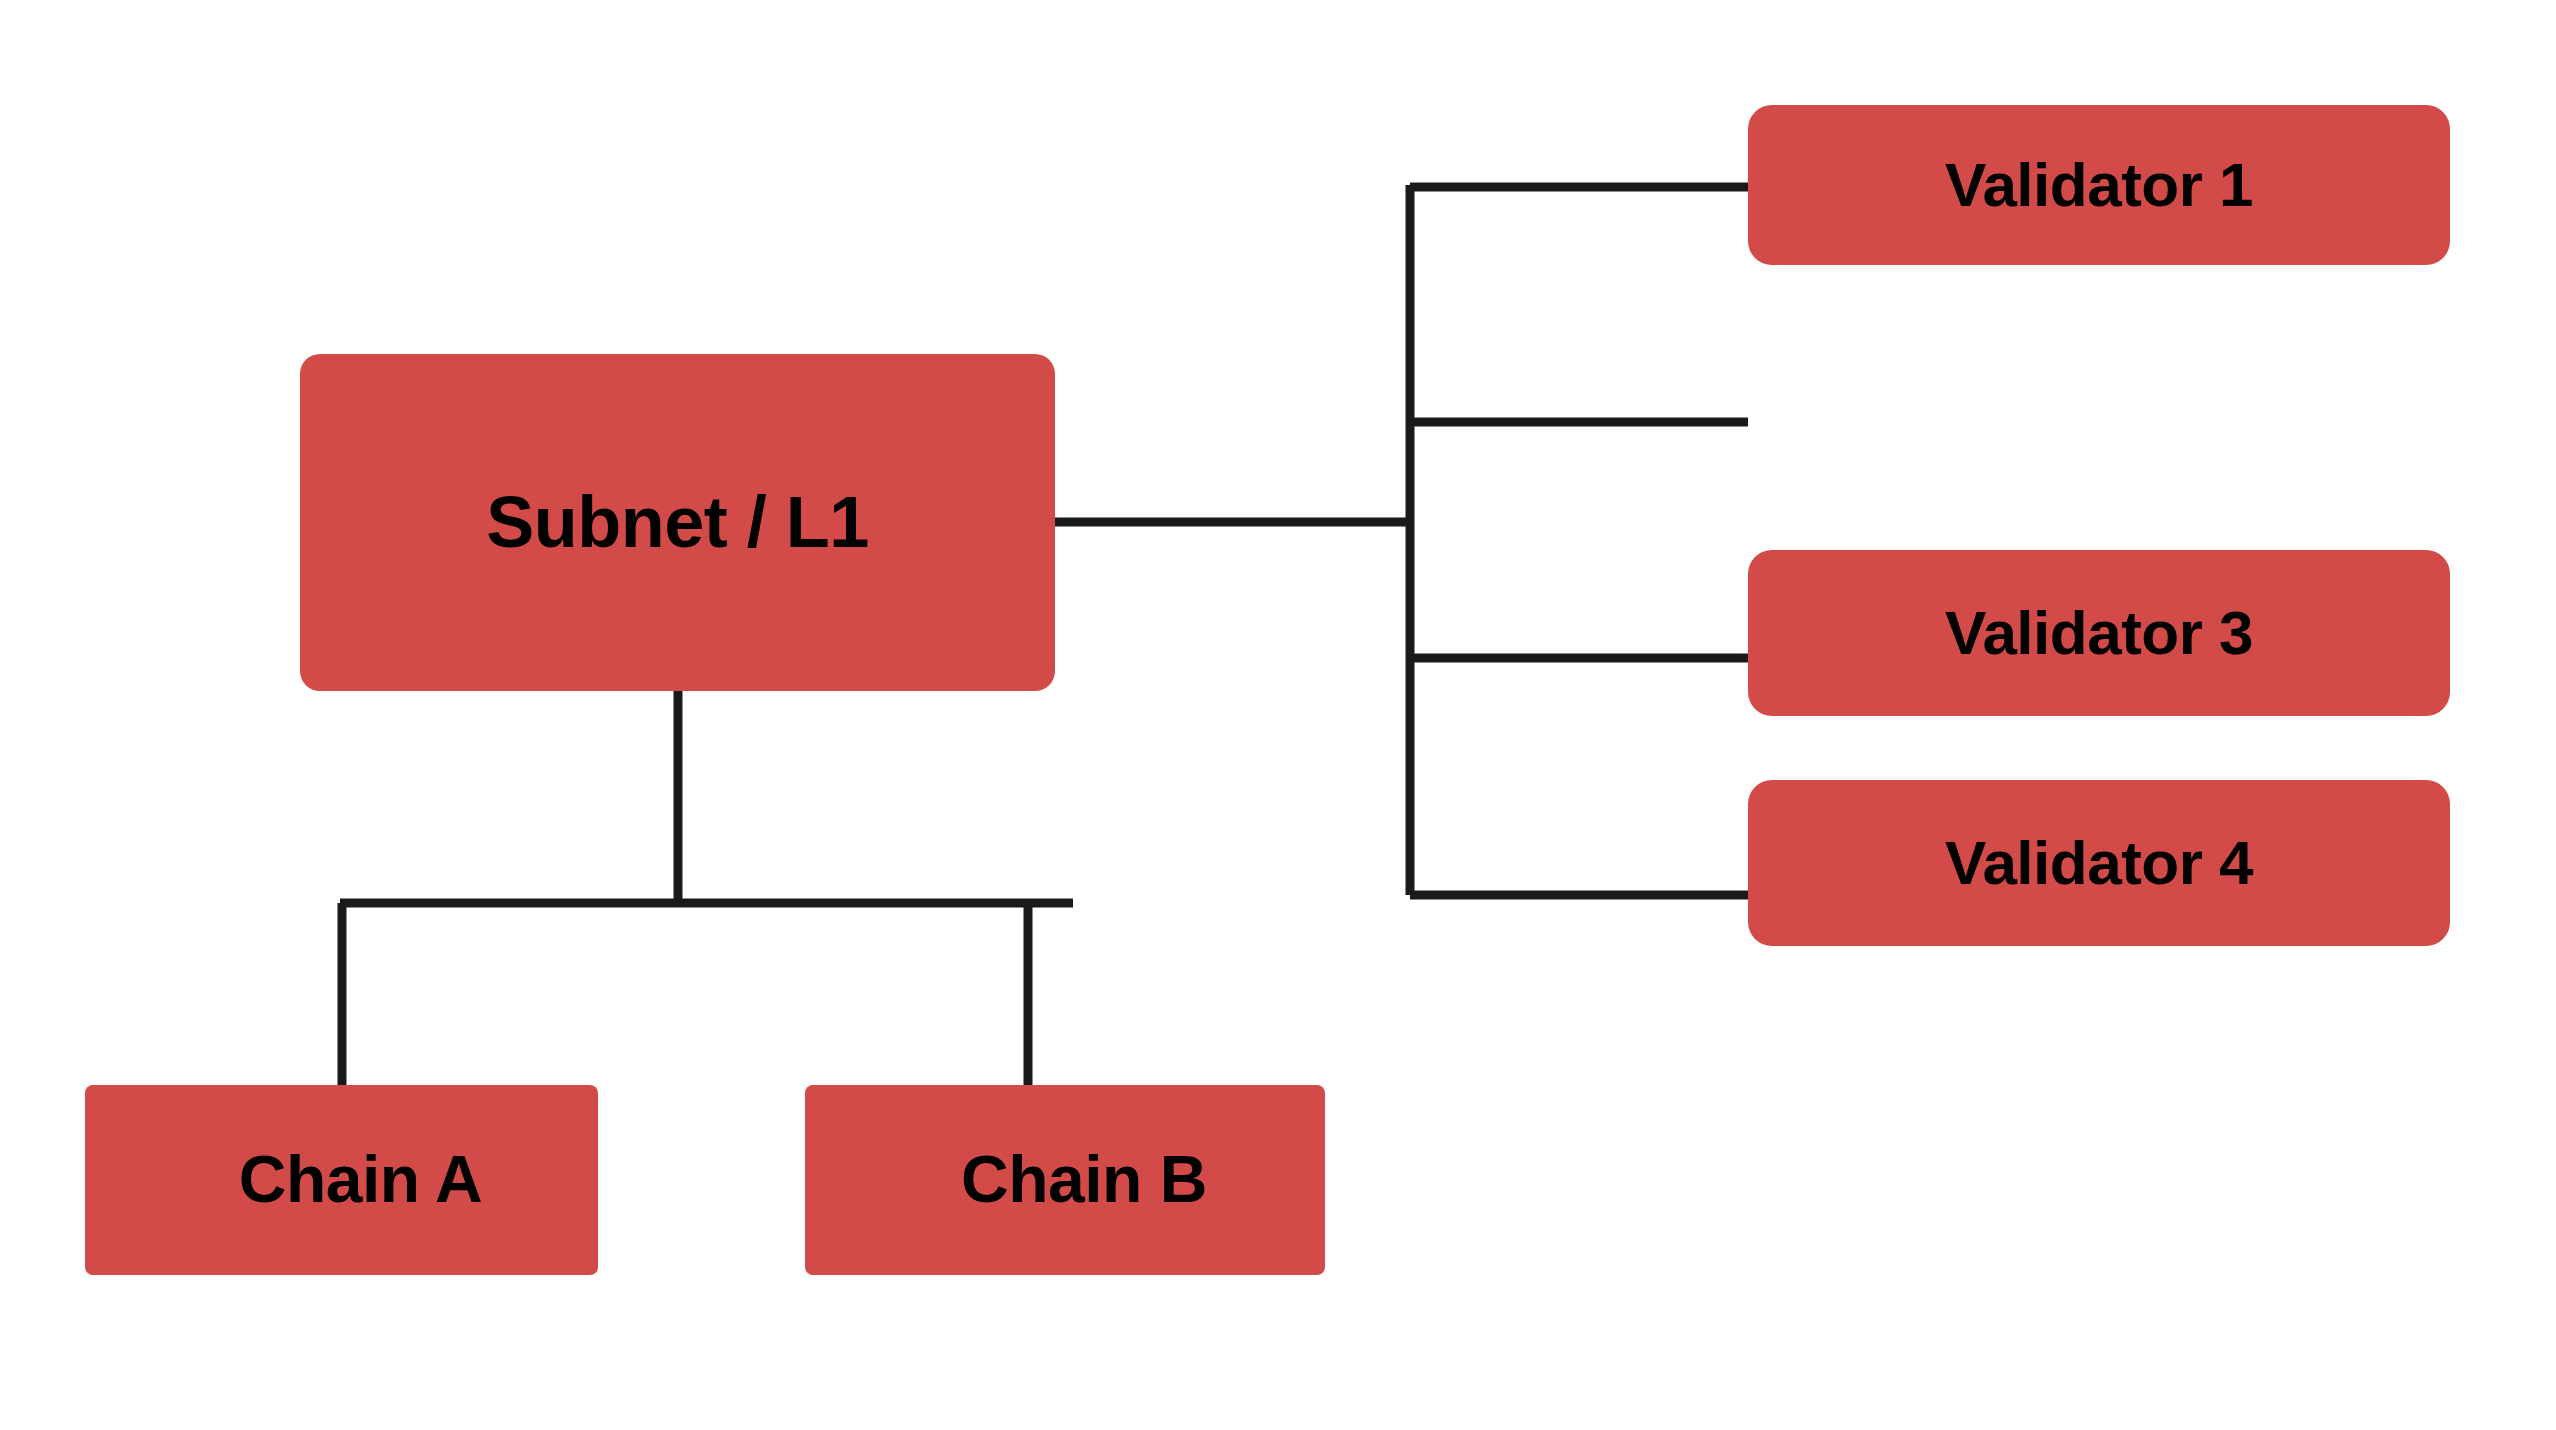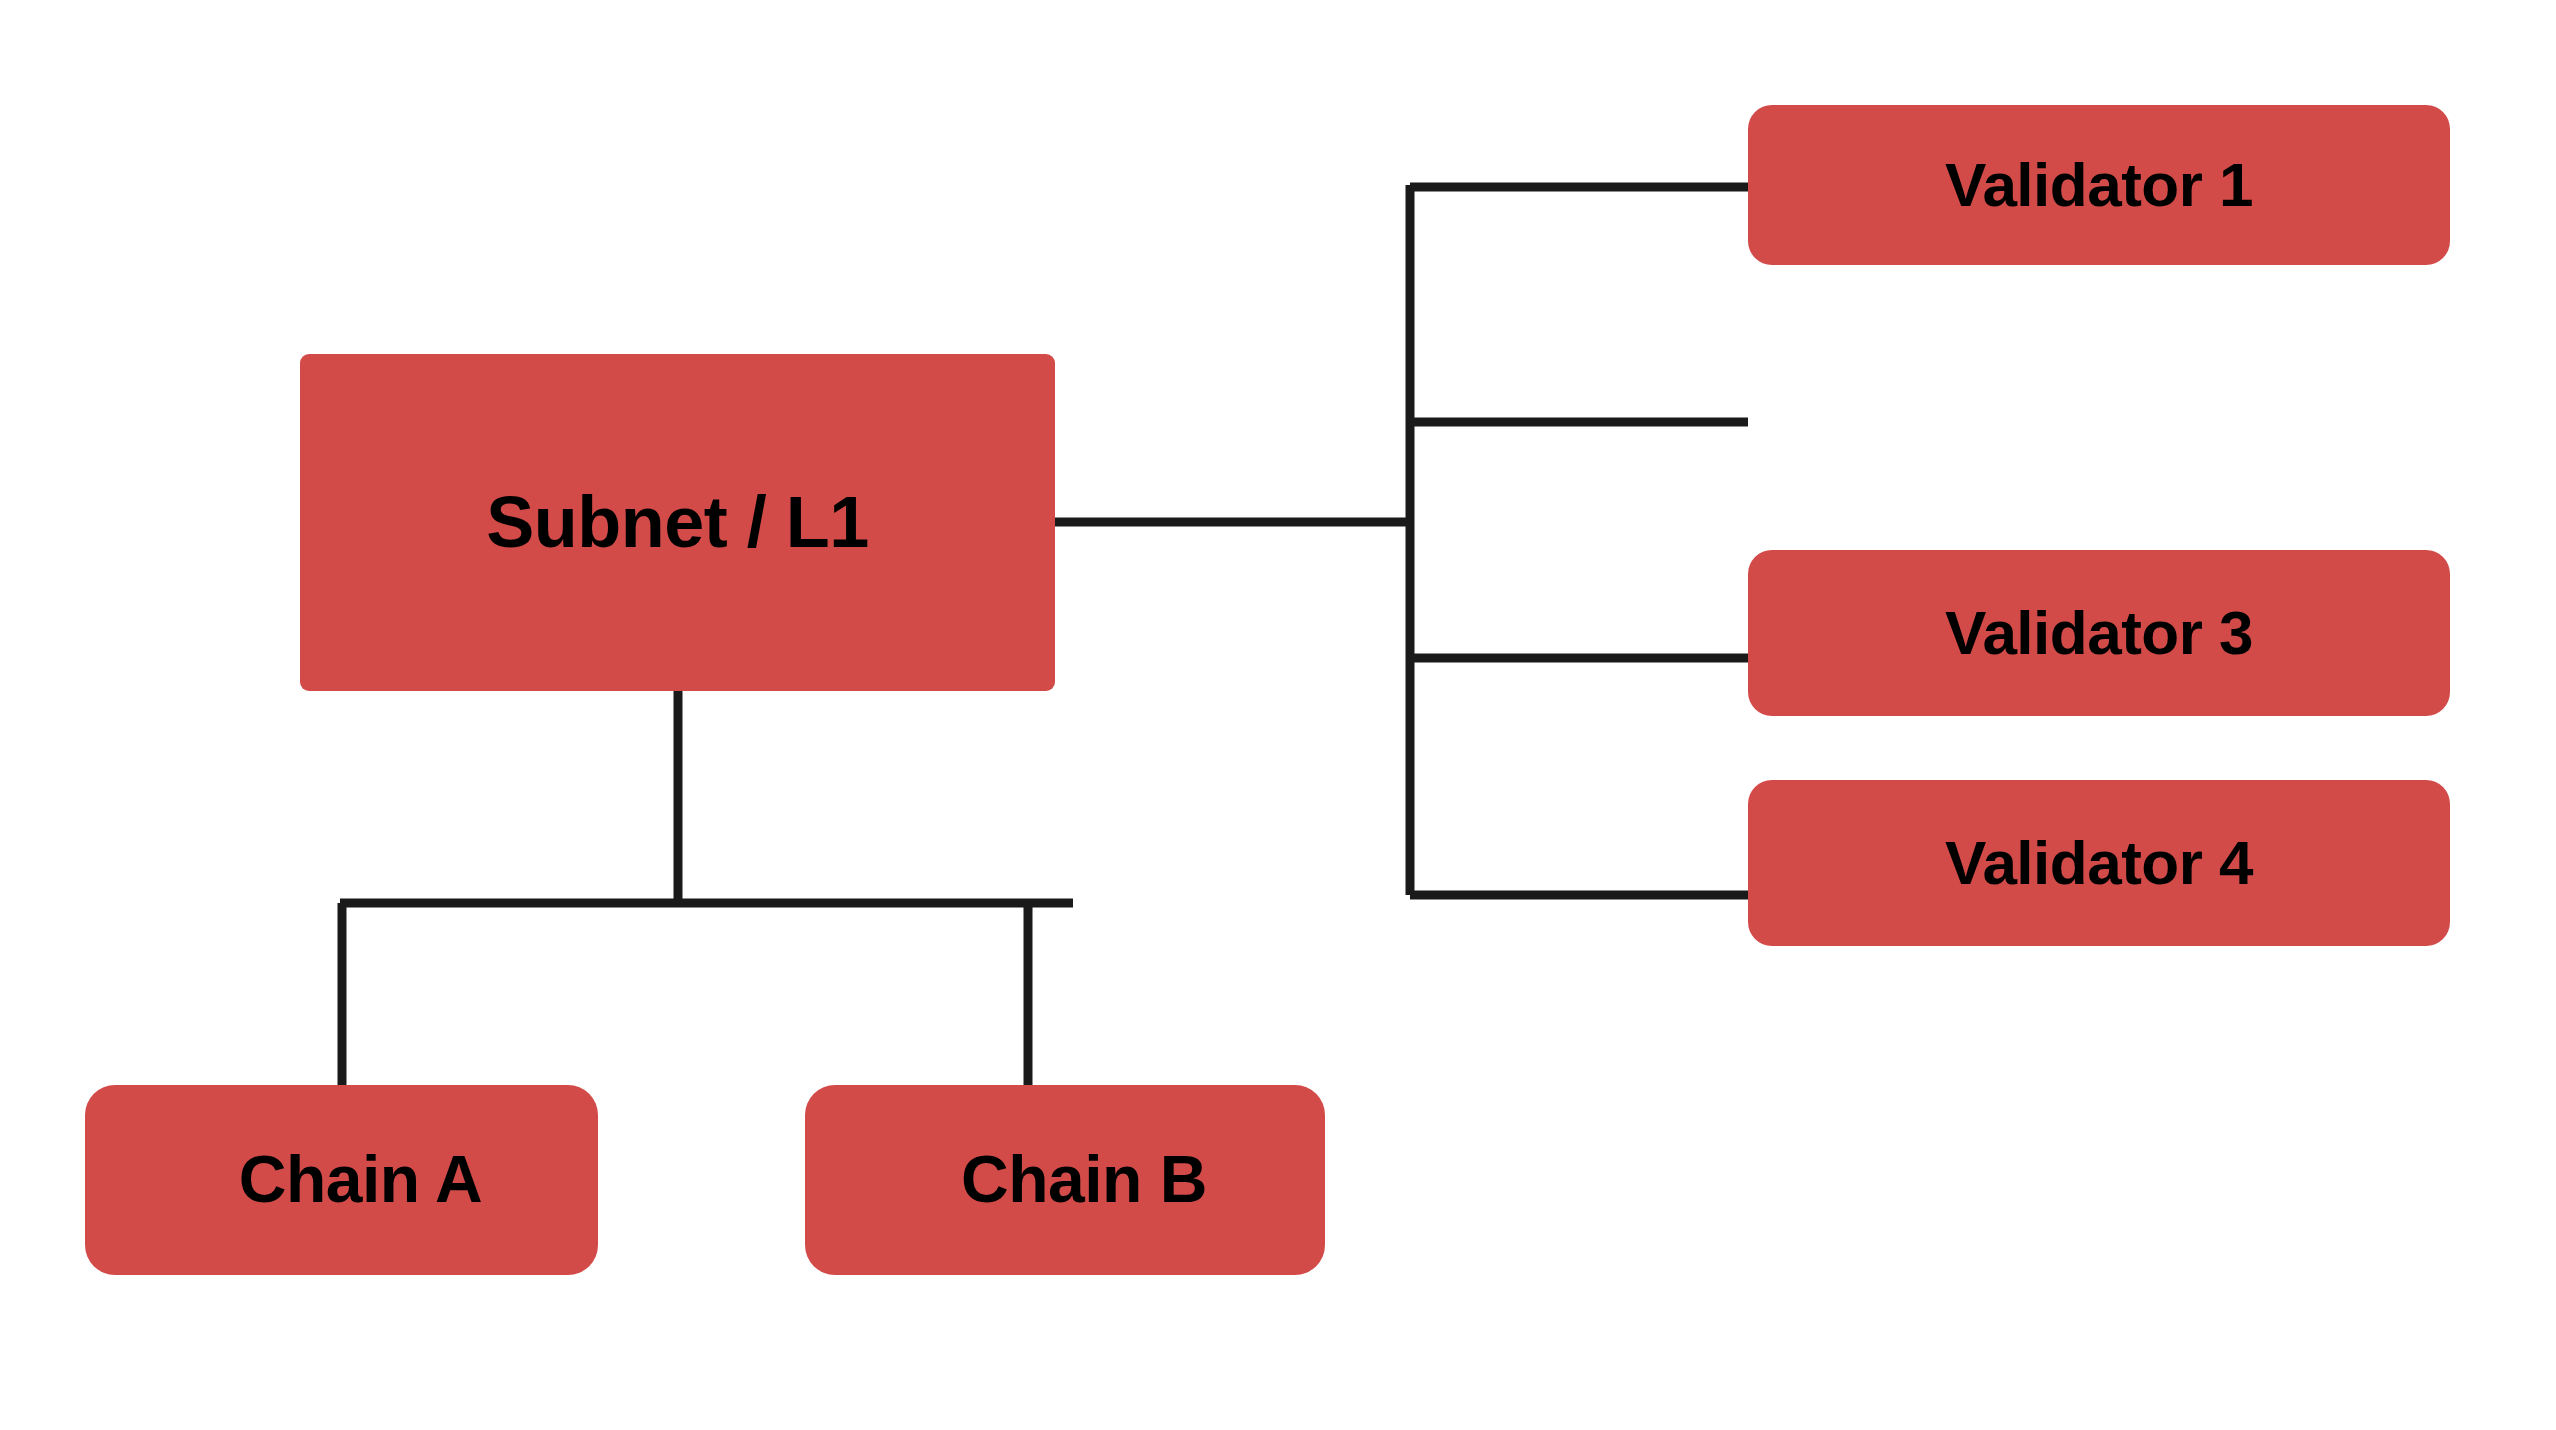--- a/index.html
+++ b/index.html
@@ -38,39 +38,39 @@
     letter-spacing: -0.5px;
     text-align: center;
     user-select: none;
     line-height: 1.05;
   }
   .node-root {
     left: 300px;
     top: 354px;
     width: 755px;
     height: 337px;
-    border-radius: 9px;
+    border-radius: 20px;
     font-size: 72px;
   }
   .node-validator {
     left: 1748px;
     width: 702px;
     height: 166px;
     border-radius: 24px;
     font-size: 62px;
   }
   .node-validator.v1 { top: 105px; height: 160px; }
   .node-validator.v2 { top: 340px; }
   .node-validator.v3 { top: 550px; }
   .node-validator.v4 { top: 780px; }
 
   .node-chain {
     top: 1085px;
     height: 190px;
-    border-radius: 30px;
+    border-radius: 8px;
     font-size: 66px;
     padding-left: 38px;
   }
   .node-chain.a { left: 85px;  width: 513px; }
   .node-chain.b { left: 805px; width: 520px; }
 
   .node-label { display: block; }
 </style>
 </head>
 <body>

